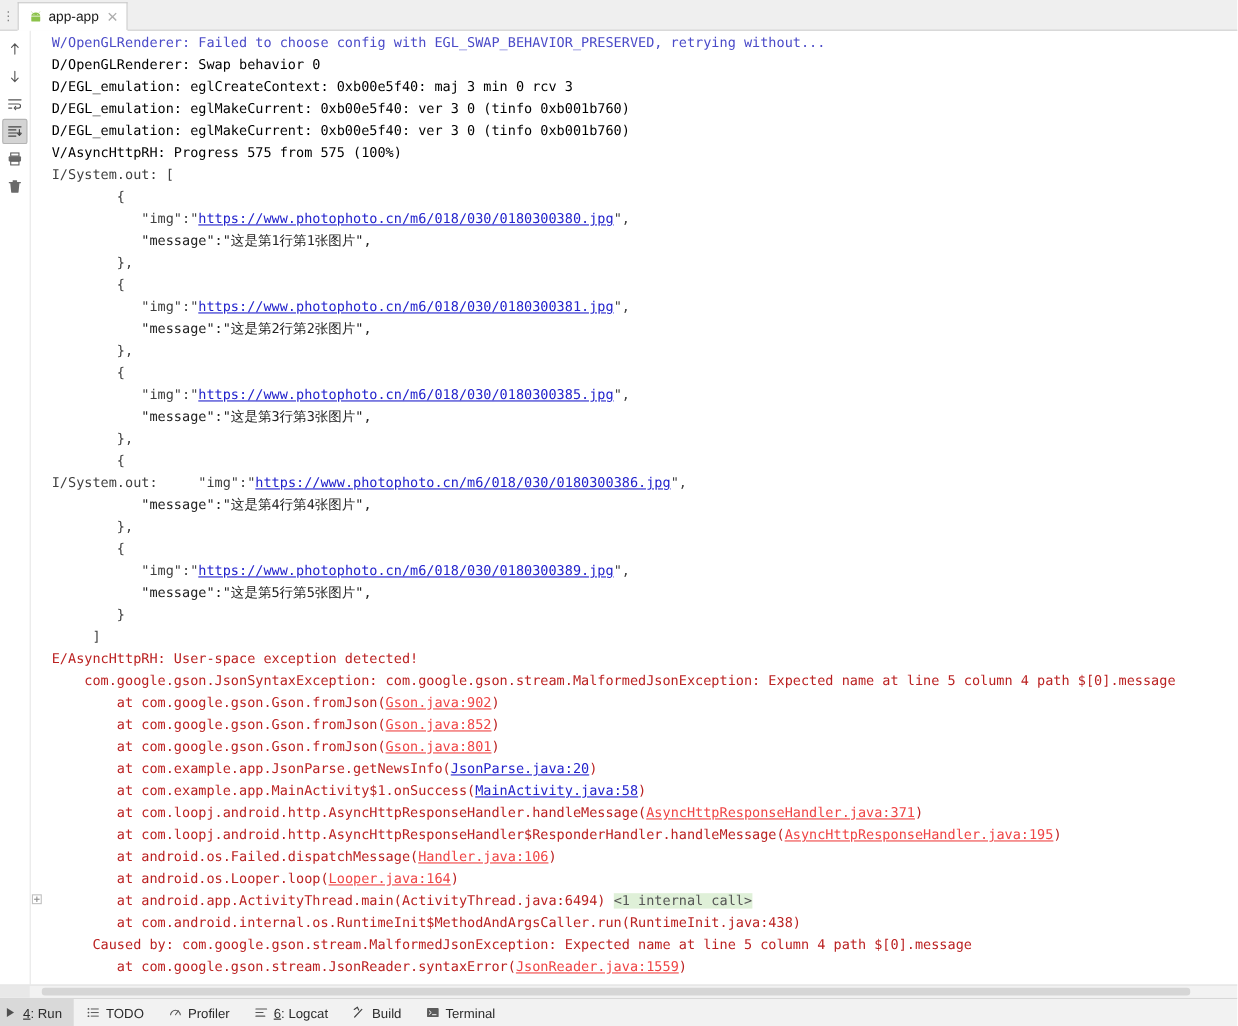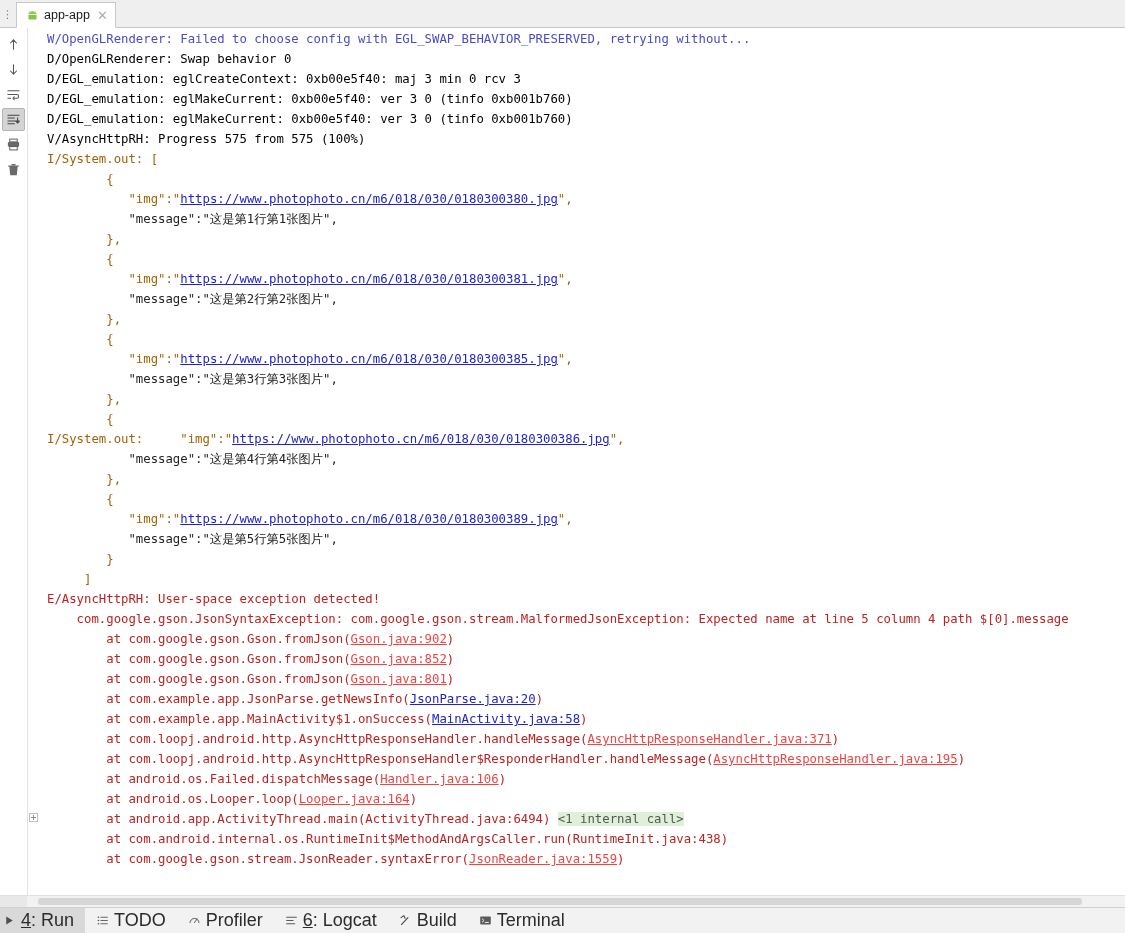--- a/index.html
+++ b/index.html
@@ -135,21 +135,21 @@
     line-height: 20px;
     font-family: "DejaVu Sans Mono", monospace;
     font-size: 12.3px;
     white-space: pre;
     color: #2b2b2b;
     padding-left: 8px;
     letter-spacing: 0px;
   }
   .c-warn  { color: #4b4bc8; }
   .c-dbg   { color: #000000; }
-  .c-info  { color: #a16207; }
+  .c-info  { color: #404040; }
   .c-err   { color: #bb2222; }
   .c-cn    { color: #222222; }
   .lnk-blue {
     color: #2222cc;
     text-decoration: underline;
   }
   .lnk-gray {
     color: #ef4444;
     text-decoration: underline;
   }
@@ -182,21 +182,21 @@
 
   
   .statusbar {
     height: 25px;
     flex: 0 0 25px;
     background: #f2f2f2;
     border-top: 1px solid #d0d0d0;
     display: flex;
     align-items: center;
     font-family: "Liberation Sans", sans-serif;
-    font-size: 18px;
+    font-size: 12px;
     color: #2b2b2b;
   }
   .sb-item {
     display: flex;
     align-items: center;
     gap: 5px;
     height: 25px;
     padding: 0 11px;
     white-space: nowrap;
   }
@@ -317,20 +317,21 @@
         <div class="line"><span class="c-err">        at com.google.gson.Gson.fromJson(</span><span class="lnk-gray">Gson.java:852</span><span class="c-err">)</span></div>
         <div class="line"><span class="c-err">        at com.google.gson.Gson.fromJson(</span><span class="lnk-gray">Gson.java:801</span><span class="c-err">)</span></div>
         <div class="line"><span class="c-err">        at com.example.app.JsonParse.getNewsInfo(</span><span class="lnk-blue">JsonParse.java:20</span><span class="c-err">)</span></div>
         <div class="line"><span class="c-err">        at com.example.app.MainActivity$1.onSuccess(</span><span class="lnk-blue">MainActivity.java:58</span><span class="c-err">)</span></div>
         <div class="line"><span class="c-err">        at com.loopj.android.http.AsyncHttpResponseHandler.handleMessage(</span><span class="lnk-gray">AsyncHttpResponseHandler.java:371</span><span class="c-err">)</span></div>
         <div class="line"><span class="c-err">        at com.loopj.android.http.AsyncHttpResponseHandler$ResponderHandler.handleMessage(</span><span class="lnk-gray">AsyncHttpResponseHandler.java:195</span><span class="c-err">)</span></div>
         <div class="line"><span class="c-err">        at android.os.Failed.dispatchMessage(</span><span class="lnk-gray">Handler.java:106</span><span class="c-err">)</span></div>
         <div class="line"><span class="c-err">        at android.os.Looper.loop(</span><span class="lnk-gray">Looper.java:164</span><span class="c-err">)</span></div>
         <div class="line"><span class="c-err">        at android.app.ActivityThread.main(ActivityThread.java:6494) </span><span class="hl-green">&lt;1 internal call&gt;</span></div>
         <div class="line"><span class="c-err">        at com.android.internal.os.RuntimeInit$MethodAndArgsCaller.run(RuntimeInit.java:438)</span></div>
+        <div class="line"><span class="c-err">     Caused by: com.google.gson.stream.MalformedJsonException: Expected name at line 5 column 4 path $[0].message</span></div>
         <div class="line"><span class="c-err">        at com.google.gson.stream.JsonReader.syntaxError(</span><span class="lnk-gray">JsonReader.java:1559</span><span class="c-err">)</span></div>
       </div>
   </div>
 
   <div class="hscroll-track">
     <div class="hscroll-corner"></div>
     <div class="hscroll-thumb"></div>
   </div>
 
   <div class="statusbar" id="statusbar">

